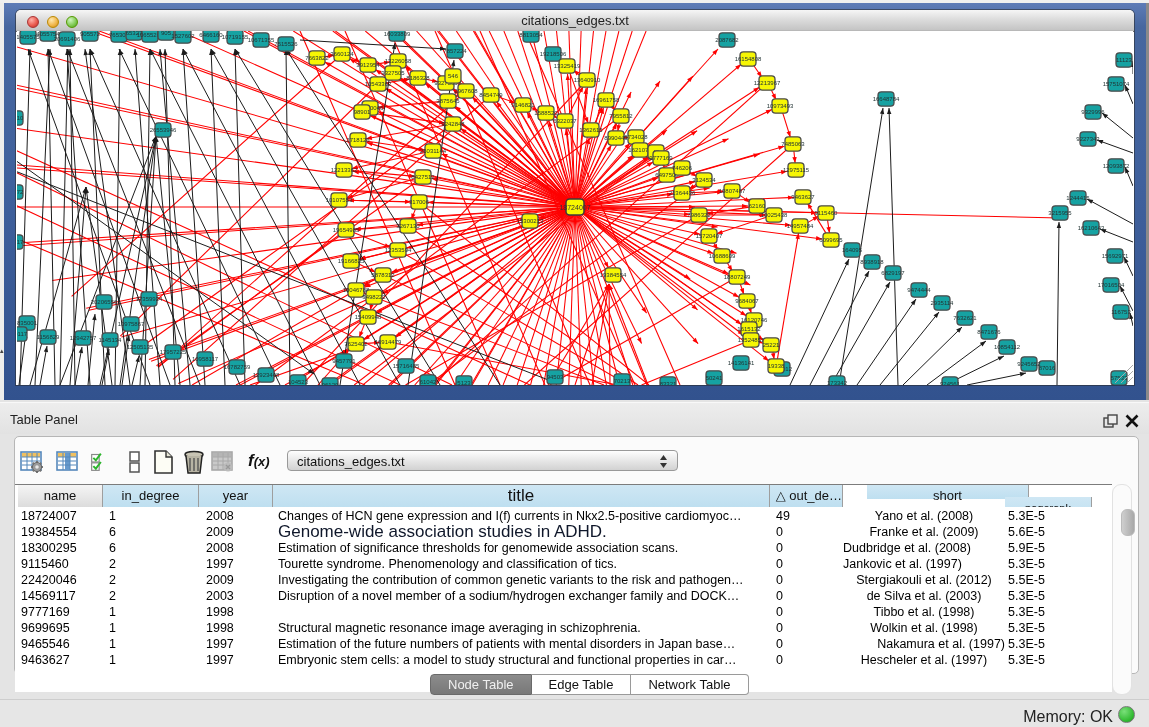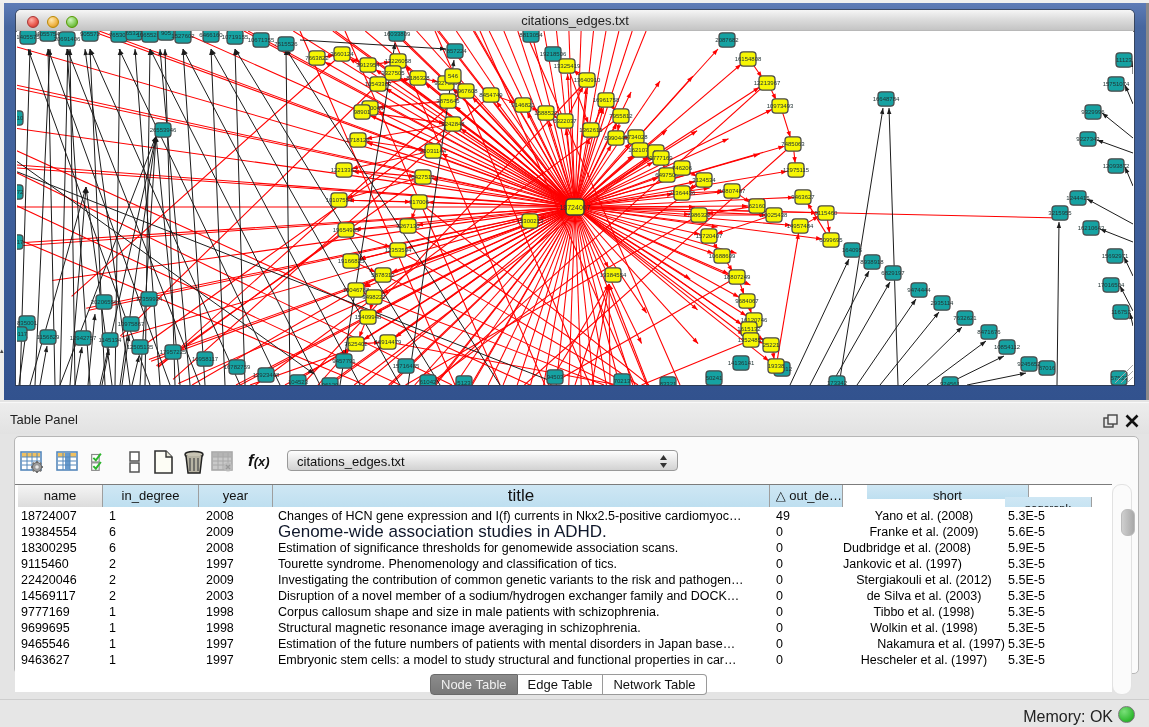--- a/index.html
+++ b/index.html
@@ -26,21 +26,21 @@
 #combo{position:absolute;left:272px;top:0px;width:391px;height:21px;border:1px solid #999;
  border-radius:4px;background:linear-gradient(#fefefe,#e3e3e3 60%,#d2d2d2);
  font-size:13px;color:#111;line-height:21px;padding-left:9px;box-sizing:border-box}
 #thead{position:absolute;left:0px;top:47px;width:1097px;height:22px;background:#fff;
  border-top:1px solid #7c7c7c;border-bottom:1px solid #8e8e8e}
 #tgrid{position:absolute;left:0px;top:70px;width:1097px;height:185px;background:#fff;overflow:hidden}
 #vsb{position:absolute;left:1097px;top:47px;width:18px;height:209px;background:#fbfbfb;
  border:1px solid #e2e2e2;border-radius:9px}
 #vsbth{position:absolute;left:1106px;top:72px;width:12px;height:25px;background:linear-gradient(90deg,#cfcfcf,#a8a8a8);border-radius:6px;border:1px solid #bbb}
 #tabs{position:absolute;left:430px;top:274px;height:19px;display:flex;font-size:13px}
-.tab{height:19px;line-height:19px;padding:0 10px;background:#fff;border:1px solid #9a9a9a;
+.tab{height:19px;line-height:19px;padding:0 17px;background:#fff;border:1px solid #9a9a9a;
  border-left:none;color:#111}
 .tab.sel{background:linear-gradient(#8c8c8c,#787878);color:#f0f0f0;border:1px solid #6a6a6a;
  border-radius:4px 0 0 4px}
 .tab.last{border-radius:0 4px 4px 0}
 #sbar{position:absolute;left:0;top:299px;width:1149px;height:28px;background:#e6e6e6;border-top:1px solid #cdcdcd}
 #mem{position:absolute;right:36px;top:8px;font-size:16px;color:#222}
 #memdot{position:absolute;right:14px;top:6px;width:15px;height:15px;border-radius:50%;
  background:radial-gradient(circle at 35% 30%,#7ae07a,#2eb82e 70%,#1e8f1e);border:1px solid #777}
 </style></head><body>
 <div id="topstrip"></div>
@@ -1038,21 +1038,20 @@
         <div style="position:absolute;left:6px;top:81px;height:16px;line-height:16px;font-size:12.5px;color:#000;white-space:nowrap">14569117</div>
         <div style="position:absolute;left:94px;top:81px;height:16px;line-height:16px;font-size:12.5px;color:#000;white-space:nowrap">2</div>
         <div style="position:absolute;left:191px;top:81px;height:16px;line-height:16px;font-size:12.5px;color:#000;white-space:nowrap">2003</div>
         <div style="position:absolute;left:263px;top:81px;height:16px;line-height:16px;font-size:12.5px;color:#000;white-space:nowrap">Disruption of a novel member of a sodium/hydrogen exchanger family and DOCK…</div>
         <div style="position:absolute;left:761px;top:81px;height:16px;line-height:16px;font-size:12.5px;color:#000;white-space:nowrap">0</div>
         <div style="position:absolute;left:828px;top:81px;width:162px;height:16px;line-height:16px;font-size:12.5px;color:#000;text-align:center;white-space:nowrap">de Silva et al. (2003)</div>
         <div style="position:absolute;left:993px;top:81px;height:16px;line-height:16px;font-size:12.5px;color:#000;white-space:nowrap">5.3E-5</div>
         <div style="position:absolute;left:6px;top:97px;height:16px;line-height:16px;font-size:12.5px;color:#000;white-space:nowrap">9777169</div>
         <div style="position:absolute;left:94px;top:97px;height:16px;line-height:16px;font-size:12.5px;color:#000;white-space:nowrap">1</div>
         <div style="position:absolute;left:191px;top:97px;height:16px;line-height:16px;font-size:12.5px;color:#000;white-space:nowrap">1998</div>
-        <div style="position:absolute;left:263px;top:97px;height:16px;line-height:16px;font-size:12.5px;color:#000;white-space:nowrap">Corpus callosum shape and size in male patients with schizophrenia.</div>
         <div style="position:absolute;left:761px;top:97px;height:16px;line-height:16px;font-size:12.5px;color:#000;white-space:nowrap">0</div>
         <div style="position:absolute;left:828px;top:97px;width:162px;height:16px;line-height:16px;font-size:12.5px;color:#000;text-align:center;white-space:nowrap">Tibbo et al. (1998)</div>
         <div style="position:absolute;left:993px;top:97px;height:16px;line-height:16px;font-size:12.5px;color:#000;white-space:nowrap">5.3E-5</div>
         <div style="position:absolute;left:6px;top:113px;height:16px;line-height:16px;font-size:12.5px;color:#000;white-space:nowrap">9699695</div>
         <div style="position:absolute;left:94px;top:113px;height:16px;line-height:16px;font-size:12.5px;color:#000;white-space:nowrap">1</div>
         <div style="position:absolute;left:191px;top:113px;height:16px;line-height:16px;font-size:12.5px;color:#000;white-space:nowrap">1998</div>
         <div style="position:absolute;left:263px;top:113px;height:16px;line-height:16px;font-size:12.5px;color:#000;white-space:nowrap">Structural magnetic resonance image averaging in schizophrenia.</div>
         <div style="position:absolute;left:761px;top:113px;height:16px;line-height:16px;font-size:12.5px;color:#000;white-space:nowrap">0</div>
         <div style="position:absolute;left:828px;top:113px;width:162px;height:16px;line-height:16px;font-size:12.5px;color:#000;text-align:center;white-space:nowrap">Wolkin et al. (1998)</div>
         <div style="position:absolute;left:993px;top:113px;height:16px;line-height:16px;font-size:12.5px;color:#000;white-space:nowrap">5.3E-5</div>

